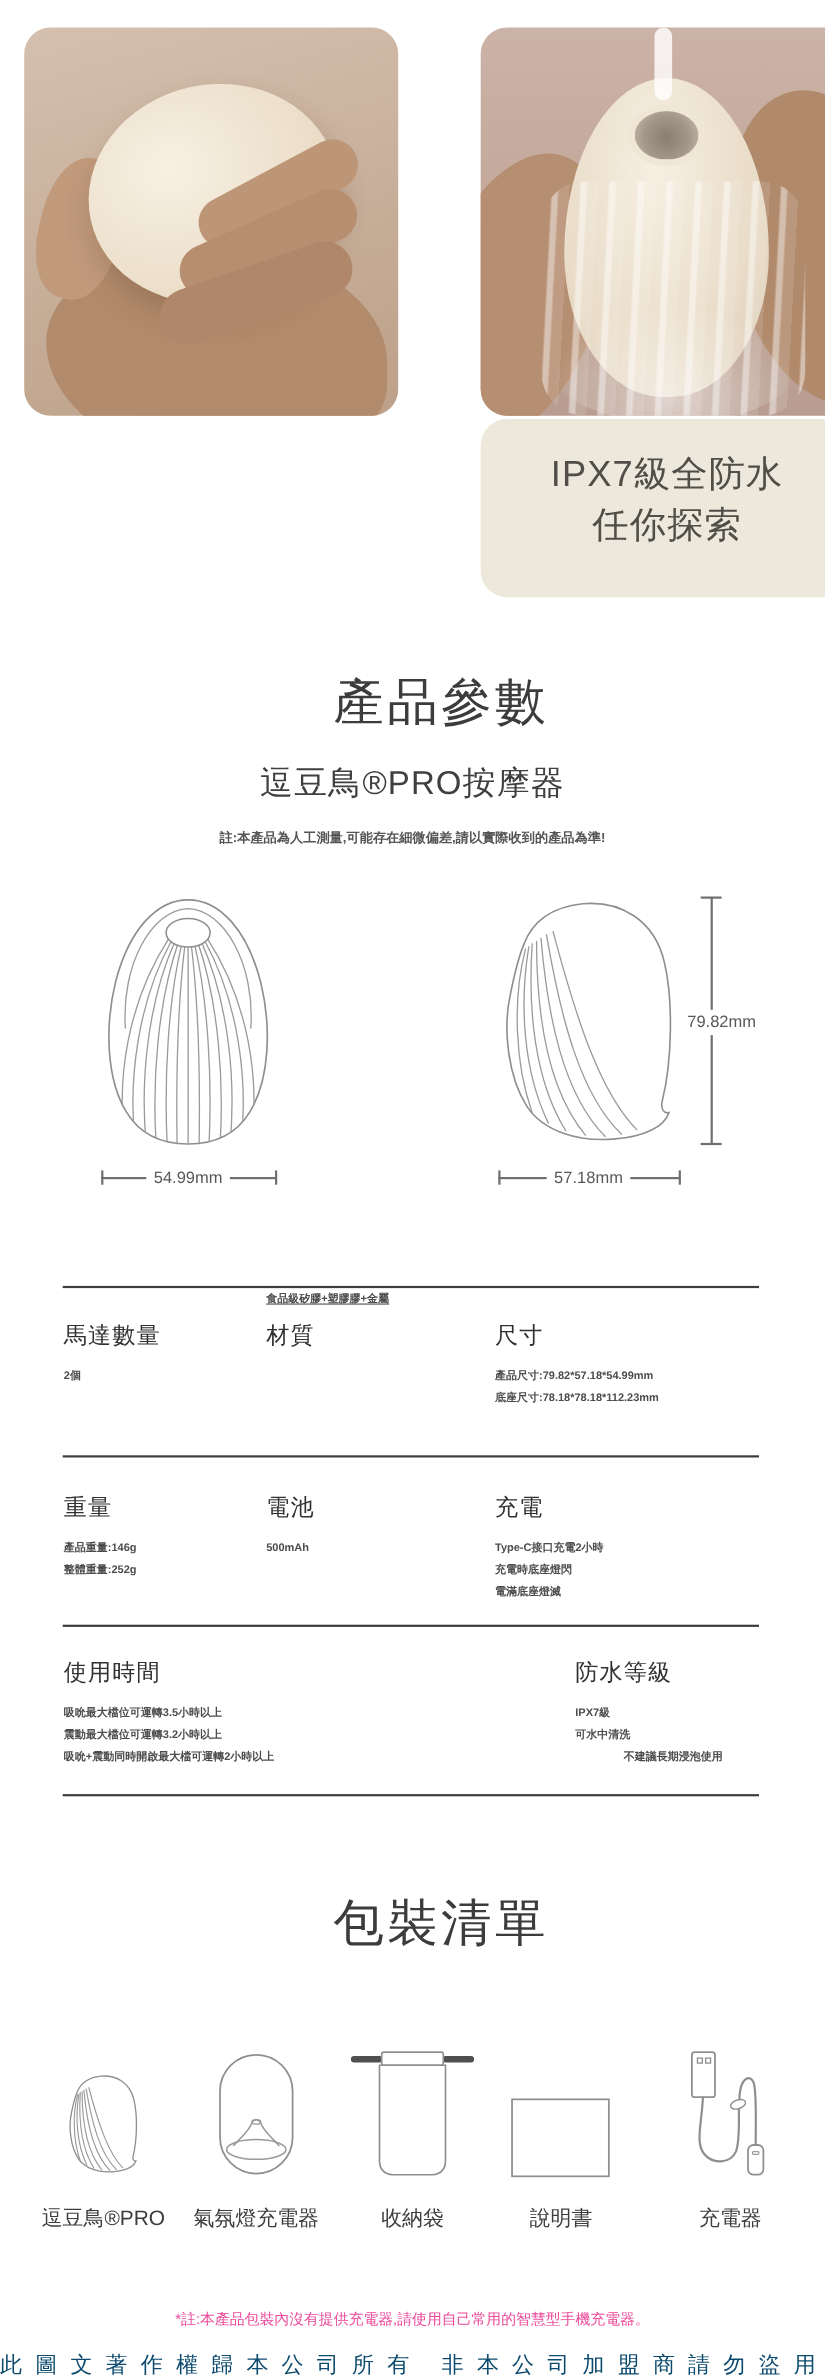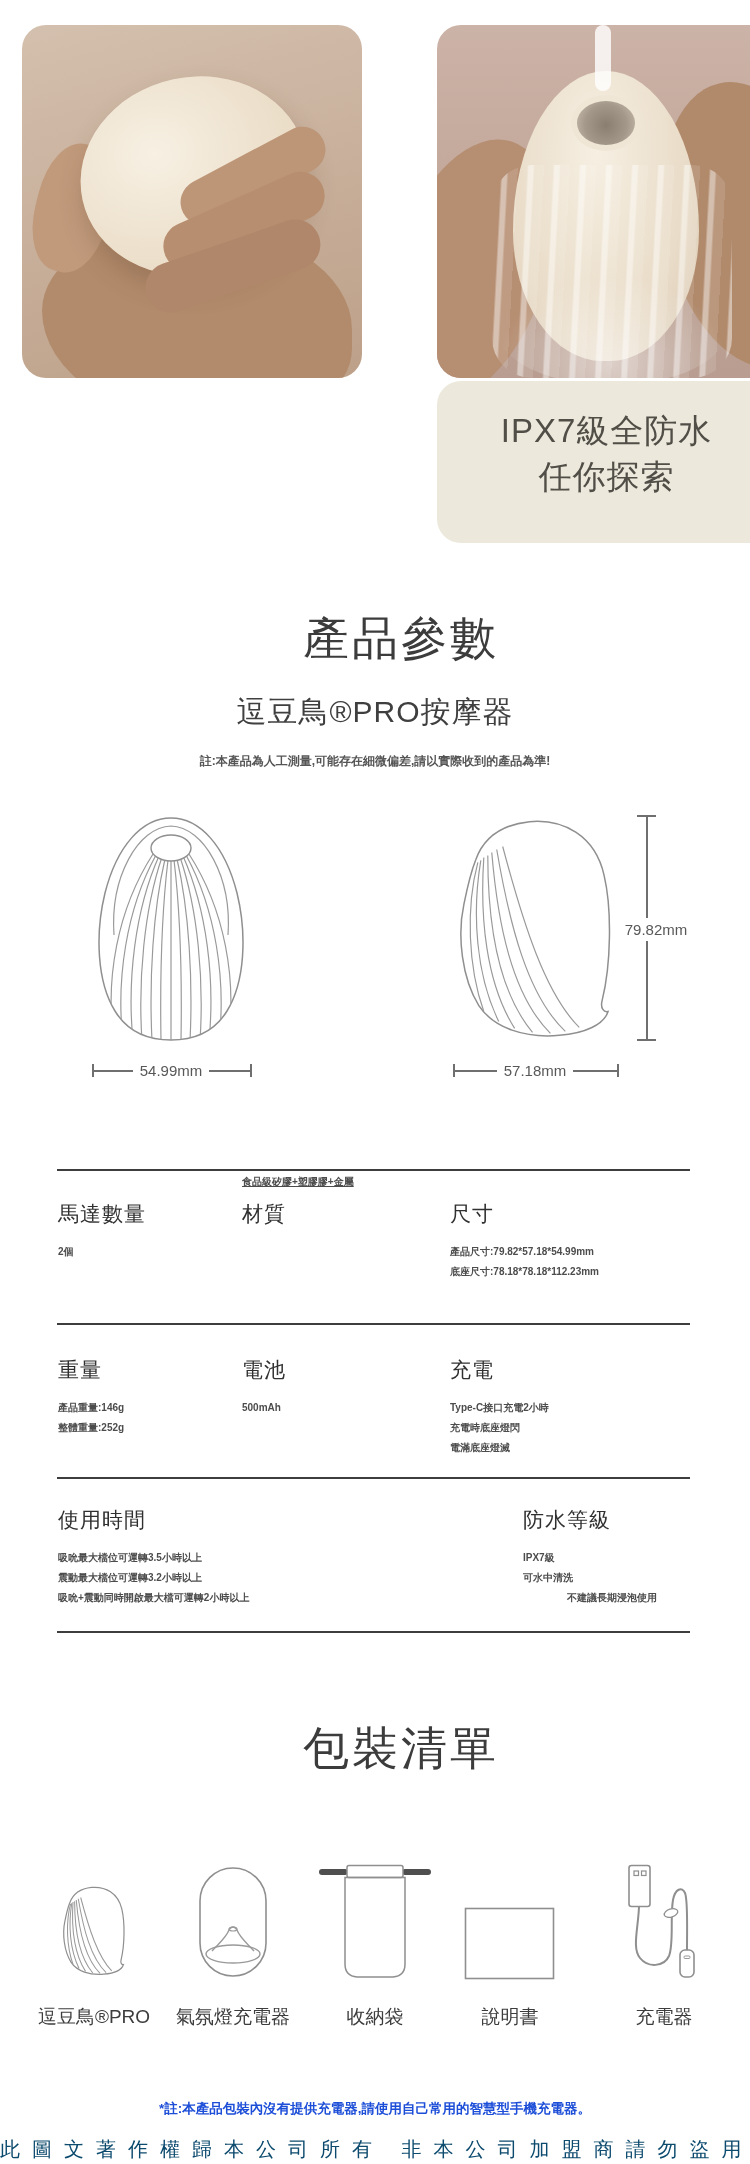--- a/index.html
+++ b/index.html
@@ -26,21 +26,21 @@
   .dim-label{position:absolute;background:#fff;text-align:center;font-size:15px;color:#585858;}
 
   .divider{position:absolute;left:57px;width:633px;height:2px;background:#3d3d3d;}
 
   
   .spec-h{position:absolute;font-size:21px;font-weight:500;color:#303030;letter-spacing:1px;}
   .spec-v{position:absolute;font-size:10px;font-weight:600;color:#4c4c4c;line-height:20px;}
 
   
   .pkg-label{position:absolute;text-align:center;font-size:19px;color:#3d3d3d;}
-  .foot-note{position:absolute;left:0;width:750px;text-align:center;font-size:13.5px;font-weight:700;color:#1d4ed8;}
+  .foot-note{position:absolute;left:0;width:750px;text-align:center;font-size:13.5px;font-weight:400;color:#ec4899;}
   .watermark{position:absolute;left:0;width:750px;text-align:center;font-size:20px;color:#0c4a6e;
              letter-spacing:12px;white-space:nowrap;}
   svg{display:block;}
 </style>
 </head>
 <body>
 
 <div class="page">
 
   <div class="card" style="left:22px;width:340px;">

